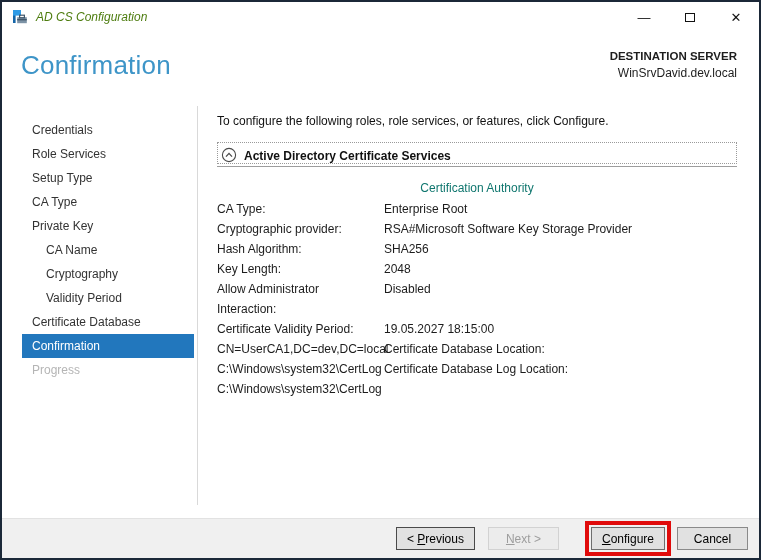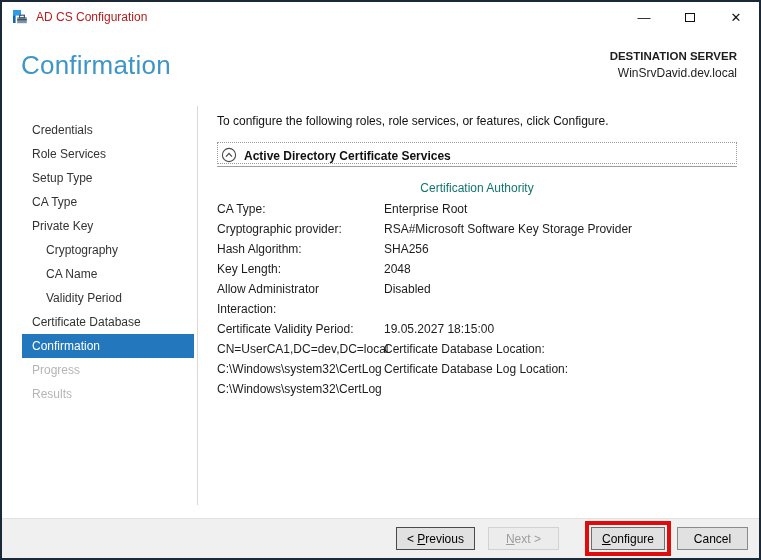--- a/index.html
+++ b/index.html
@@ -14,21 +14,21 @@
   html,body{background:#555;}
   body{font-family:"Liberation Sans","DejaVu Sans",sans-serif;}
   .window{
     width:761px;height:560px;background:#fff;
     border:2px solid var(--window-border);
     display:flex;flex-direction:column;position:relative;overflow:hidden;
   }
   
   .titlebar{height:30px;display:flex;align-items:center;padding-left:10px;background:#fff;flex:0 0 auto;}
   .titlebar .app-icon{width:16px;height:16px;margin-right:8px;flex:0 0 auto;}
-  .titlebar .title{font-size:12px;color:#b91c1c;}
+  .titlebar .title{font-size:12px;color:#4d7c0f;font-style:italic;}
   .win-controls{margin-left:auto;display:flex;height:100%;}
   .win-btn{width:46px;display:flex;align-items:center;justify-content:center;font-size:13px;color:#111;cursor:default;}
   .win-btn.maxi span{display:block;width:10px;height:9px;border:1px solid #111;}
   
   .header{height:68px;display:flex;justify-content:space-between;padding:10px 22px 0 19px;flex:0 0 auto;}
   .page-title{font-size:26px;font-weight:300;color:var(--heading-blue);margin-top:8px;letter-spacing:0.2px;}
   .dest{ text-align:right;margin-top:6px;line-height:17px;}
   .dest .dest-label{font-size:11.5px;font-weight:bold;color:#1d1d1d;}
   .dest .dest-server{font-size:12px;color:#1d1d1d;}
   
@@ -97,27 +97,26 @@
   </div>
 
   <div class="body">
     <div class="sidebar">
       <div class="steps">
           <div class="step">Credentials</div>
           <div class="step">Role Services</div>
           <div class="step">Setup Type</div>
           <div class="step">CA Type</div>
           <div class="step">Private Key</div>
+          <div class="step indent">CA Name</div>
           <div class="step indent">Cryptography</div>
-          <div class="step indent">CA Name</div>
           <div class="step indent">Validity Period</div>
           <div class="step">Certificate Database</div>
           <div class="step selected">Confirmation</div>
           <div class="step disabled">Progress</div>
-          <div class="step disabled">Results</div>
         </div>
     </div>
 
     <div class="content">
       <div class="intro">To configure the following roles, role services, or features, click Configure.</div>
 
       <div class="expander">
         <svg class="chev" viewBox="0 0 16 16">
           <circle cx="8" cy="8" r="6.6" fill="none" stroke="#4a4a4a" stroke-width="1.1"></circle>
           <path d="M5 9.6 L8 6.4 L11 9.6" fill="none" stroke="#4a4a4a" stroke-width="1.3"></path>

